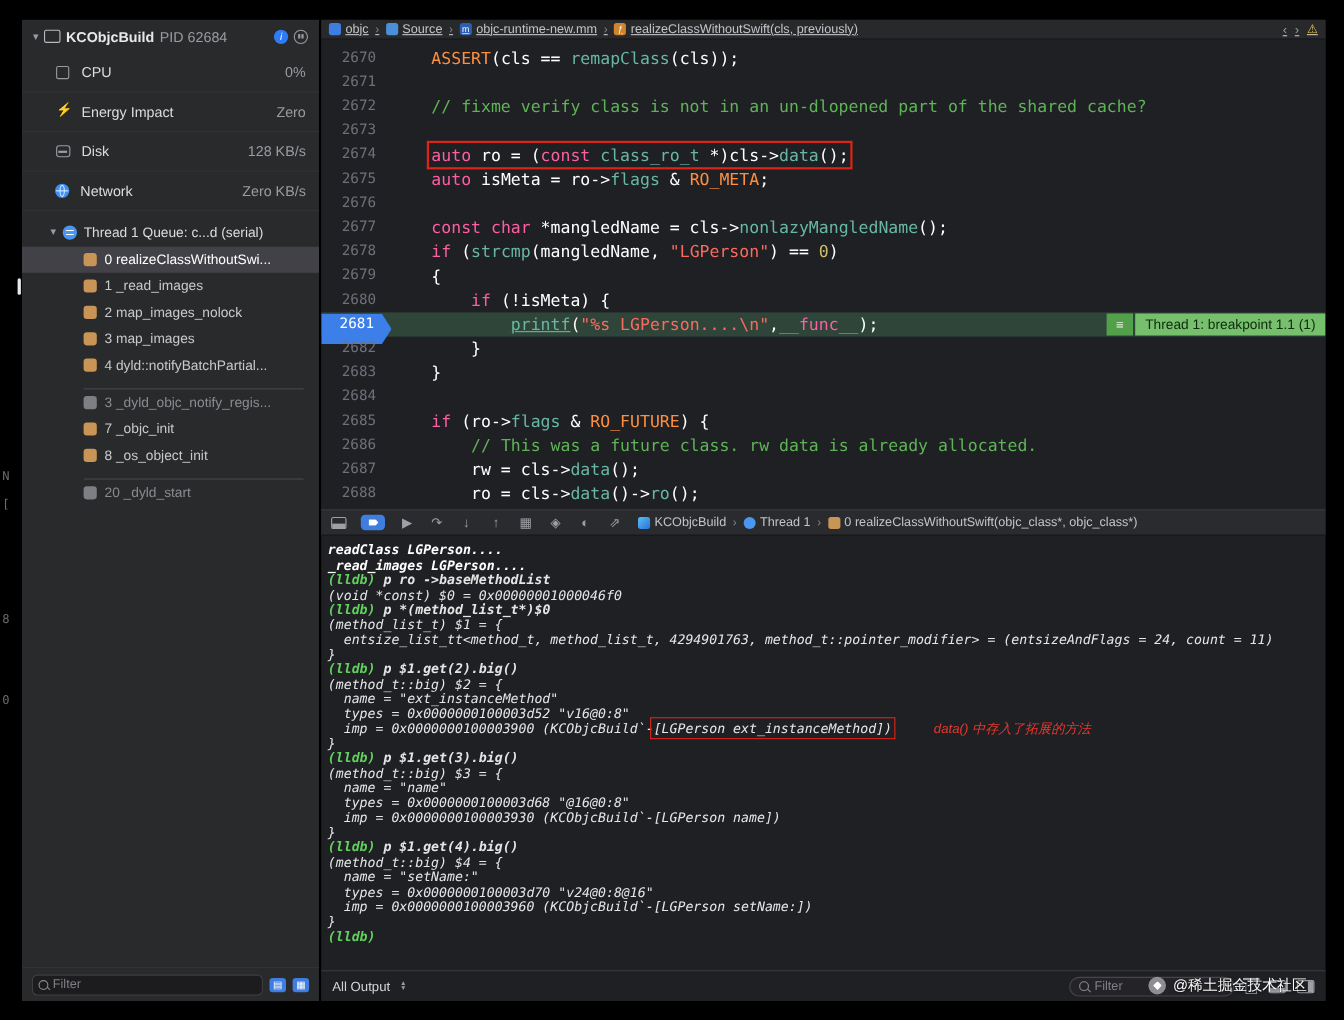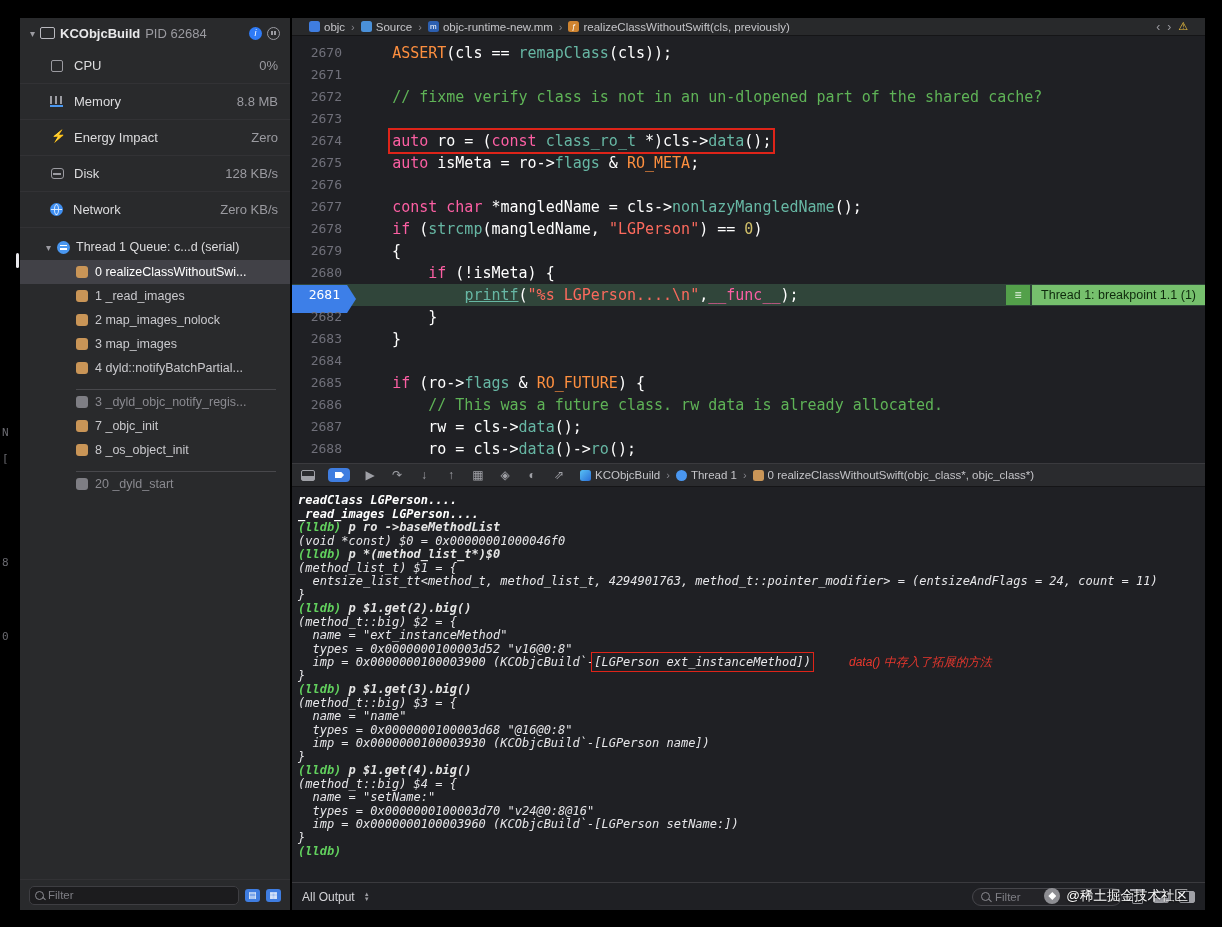--- a/index.html
+++ b/index.html
@@ -63,21 +63,21 @@
   .mag::after{content:"";position:absolute;width:4px;height:1.3px;background:#8a8a90;transform:rotate(45deg);right:-3px;bottom:-1px;}
   .ph{color:#7f7f85;font-size:11.5px;}
   .sq-btn{width:15px;height:13px;border-radius:3px;background:#3f7de0;color:#fff;font-size:9px;
           display:inline-flex;align-items:center;justify-content:center;flex:none;}
 
   
   .main{position:absolute;left:292px;top:18px;width:913px;height:892px;background:var(--editorBg,#1f2024);
         display:flex;flex-direction:column;box-sizing:border-box;}
 
   .jumpbar{height:17px;flex:none;background:#28292b;border-bottom:1px solid #151517;
-           display:flex;align-items:center;padding:0 17px;font-size:11.5px;color:#c4c4c8;}
+           display:flex;align-items:center;padding:0 7px;font-size:11.5px;color:#c4c4c8;text-decoration:underline;}
   .jb-items{display:flex;align-items:center;gap:4px;min-width:0;white-space:nowrap;}
   .jb-item{display:inline-flex;align-items:center;gap:4px;}
   .jb-chev{color:#85858b;font-size:11px;margin:0 2px;}
   .jbicon{width:11px;height:11px;border-radius:2.5px;display:inline-flex;align-items:center;justify-content:center;
           font-size:8px;color:#fff;flex:none;}
   .project-icon{background:#3f7de0;}
   .folder-icon{background:#4a90d9;}
   .file-m-icon{background:#2c5fb0;}
   .function-icon{background:#cf8430;}
   .jb-right{margin-left:auto;display:flex;align-items:center;gap:7px;}
@@ -174,25 +174,20 @@
       <span class="proc-pid">PID 62684</span>
       <span class="spacer"></span>
       <span class="info-badge"></span>
       <span class="pause-badge"></span>
     </div>
     <div id="gauges">
         <div class="gauge-row">
           <span class="gicon cpu-icon"></span>
           <span class="glabel">CPU</span>
           <span class="gvalue">0%</span>
-        </div>
-        <div class="gauge-row">
-          <span class="gicon memory-icon"></span>
-          <span class="glabel">Memory</span>
-          <span class="gvalue">8.8 MB</span>
         </div>
         <div class="gauge-row">
           <span class="gicon energy-icon"></span>
           <span class="glabel">Energy Impact</span>
           <span class="gvalue">Zero</span>
         </div>
         <div class="gauge-row">
           <span class="gicon disk-icon"></span>
           <span class="glabel">Disk</span>
           <span class="gvalue">128 KB/s</span>

